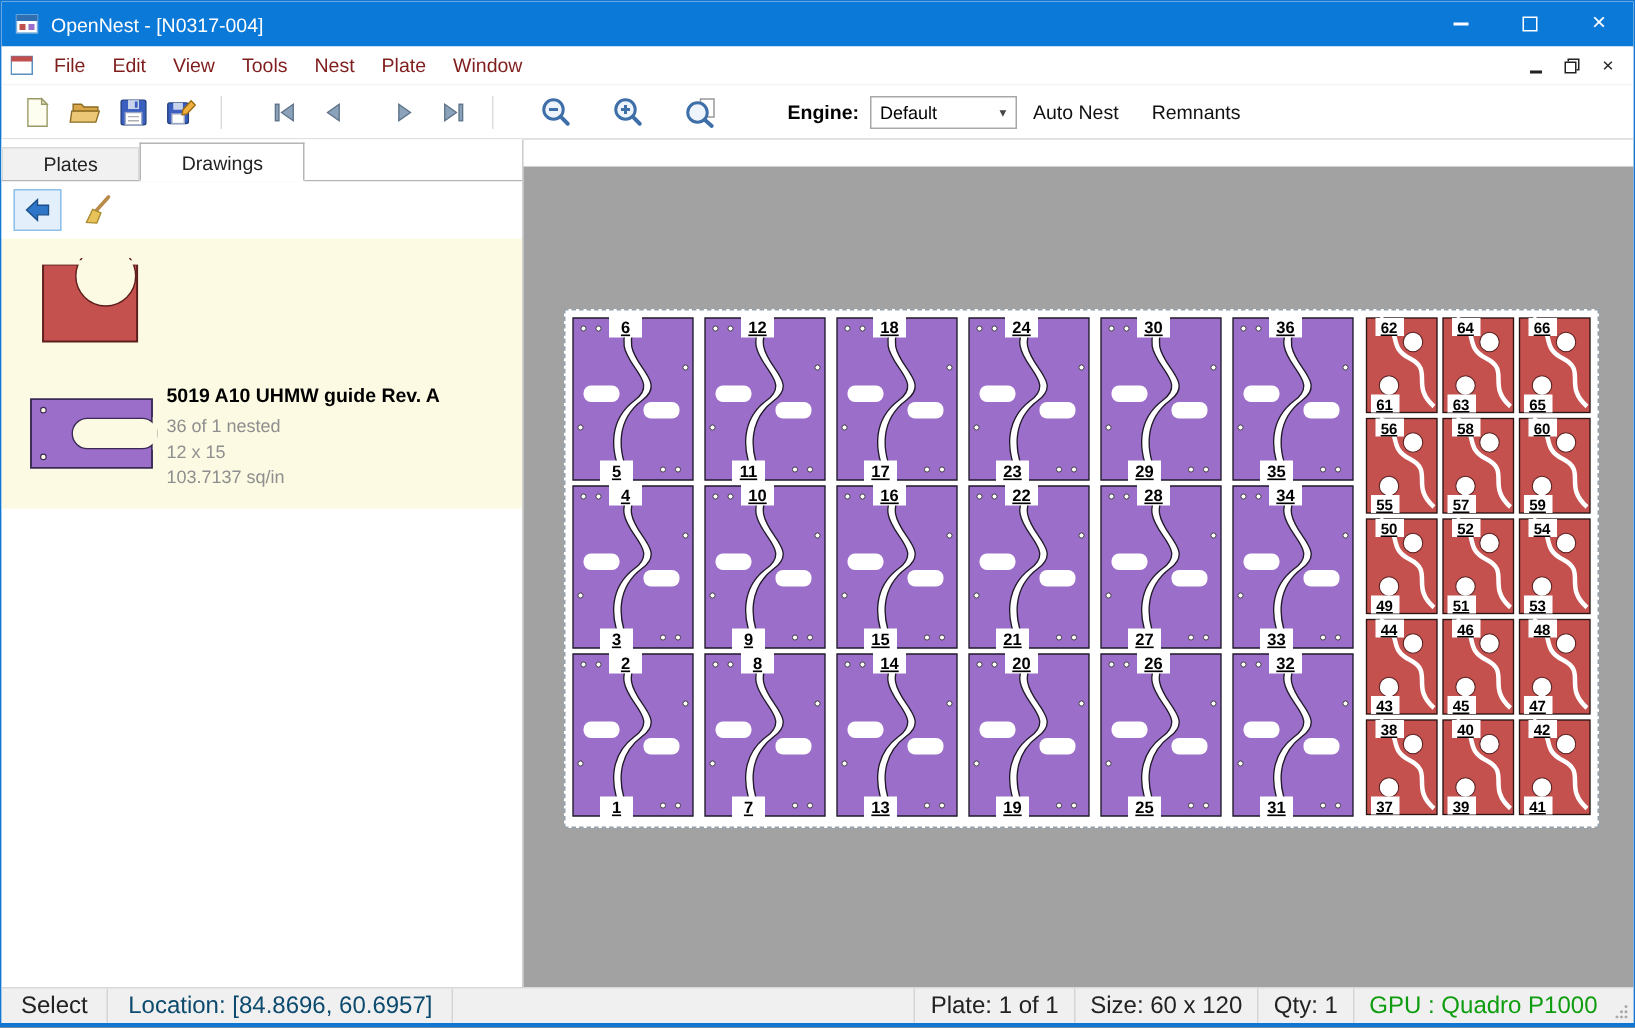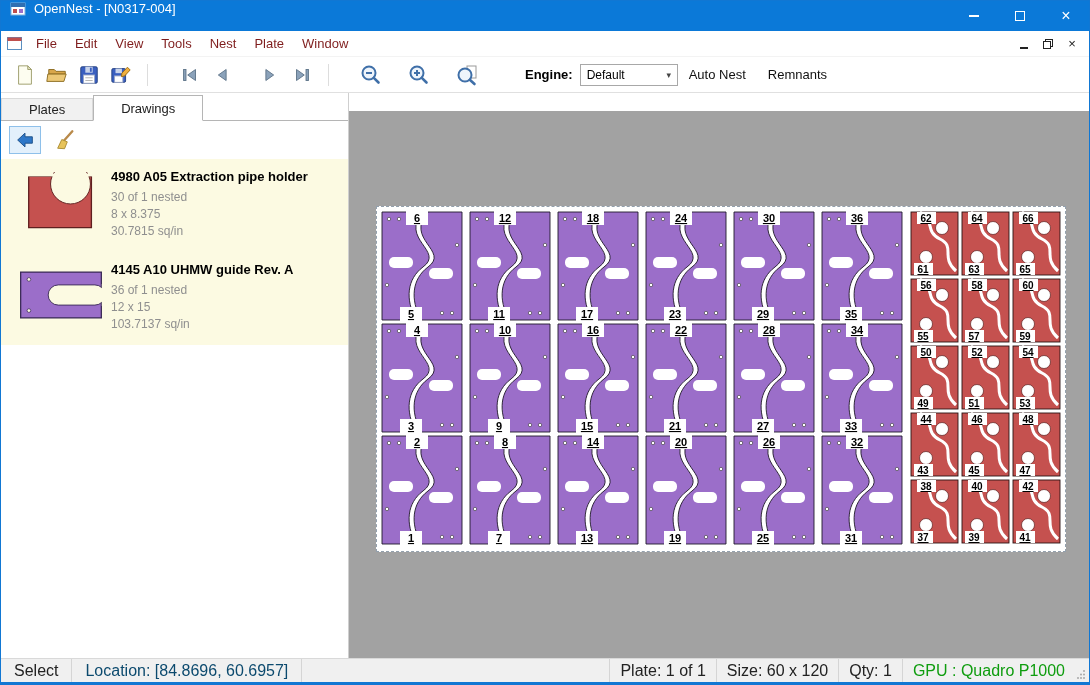--- a/index.html
+++ b/index.html
@@ -1,21 +1,21 @@
 <!DOCTYPE html>
 <html><head>
 <meta charset="utf-8">
 <style>
   *{box-sizing:border-box;margin:0;padding:0}
   html,body{width:1090px}
   body{font-family:"Liberation Sans",sans-serif;background:#3b3b3b}
   .window{width:1090px;height:685px;border:1px solid #1177d3;border-bottom:3px solid #1177d3;display:flex;flex-direction:column;background:#fff;overflow:hidden}
 
   
-  .titlebar{flex:0 0 30px;background:#0b79d8;display:flex;color:#fff}
+  .titlebar{flex:0 0 30px;background:#0b79d8;display:flex;align-items:center;color:#fff}
   .app-icon{margin:0 8px 0 9px;display:flex}
   .title{font-size:13px}
   .winbtns{margin-left:auto;display:flex;height:100%}
   .winbtn{width:46px;display:flex;align-items:center;justify-content:center;font-size:16px;color:#fff}
   .glyph-min{width:10px;height:1.5px;background:#fff;display:block}
   .glyph-max{width:10px;height:10px;border:1.3px solid #fff;display:block}
 
   
   .menubar{flex:0 0 26px;display:flex;align-items:center;background:#fff;font-size:13px;padding-left:6px;border-bottom:1px solid #f3f3f3}
   .mdi-icon{margin-right:5px;display:flex}
@@ -235,39 +235,33 @@
       </div>
       <div class="drawlist">
         <div class="drawitem">
           <div class="thumb">
             <svg width="76" height="62" viewBox="0 0 80 62">
               <path d="M6,3 L72,3 L72,57 L6,57 Z" stroke="#5f1f1f" stroke-width="1.4" fill="#c5514f"></path>
               <circle cx="50" cy="11" r="21" fill="#fcfae2" stroke="#5f1f1f" stroke-width="1"></circle>
               <rect x="0" y="0" width="80" height="3" fill="#fcfae2"></rect>
             </svg>
           </div>
-          <div class="dtext">
-            <div class="dtitle">4980 A05 Extraction pipe holder</div>
-            <div class="dline">30 of 1 nested</div>
-            <div class="dline">8 x 8.375</div>
-            <div class="dline">30.7815 sq/in</div>
-          </div>
         </div>
         <div class="drawitem">
           <div class="thumb">
             <svg width="88" height="60" viewBox="0 0 96 60">
               <path d="M4,5 L92,5 L92,55 L4,55 Z" stroke="#3a2a55" stroke-width="1.4" fill="#9b6ec9"></path>
               <rect x="34" y="19" width="62" height="22" rx="11" fill="#fcfae2" stroke="#3a2a55" stroke-width="1"></rect>
               <rect x="92.5" y="18" width="4" height="24" fill="#fcfae2"></rect>
               <circle cx="13" cy="13" r="2" fill="#fcfae2" stroke="#3a2a55" stroke-width="0.8"></circle>
               <circle cx="13" cy="47" r="2" fill="#fcfae2" stroke="#3a2a55" stroke-width="0.8"></circle>
             </svg>
           </div>
           <div class="dtext">
-            <div class="dtitle">4145 A10 UHMW guide Rev. A</div>
+            <div class="dtitle">5019 A10 UHMW guide Rev. A</div>
             <div class="dline">36 of 1 nested</div>
             <div class="dline">12 x 15</div>
             <div class="dline">103.7137 sq/in</div>
           </div>
         </div>
       </div>
     </div>
 
     <div class="canvas">
       <div class="plate">

